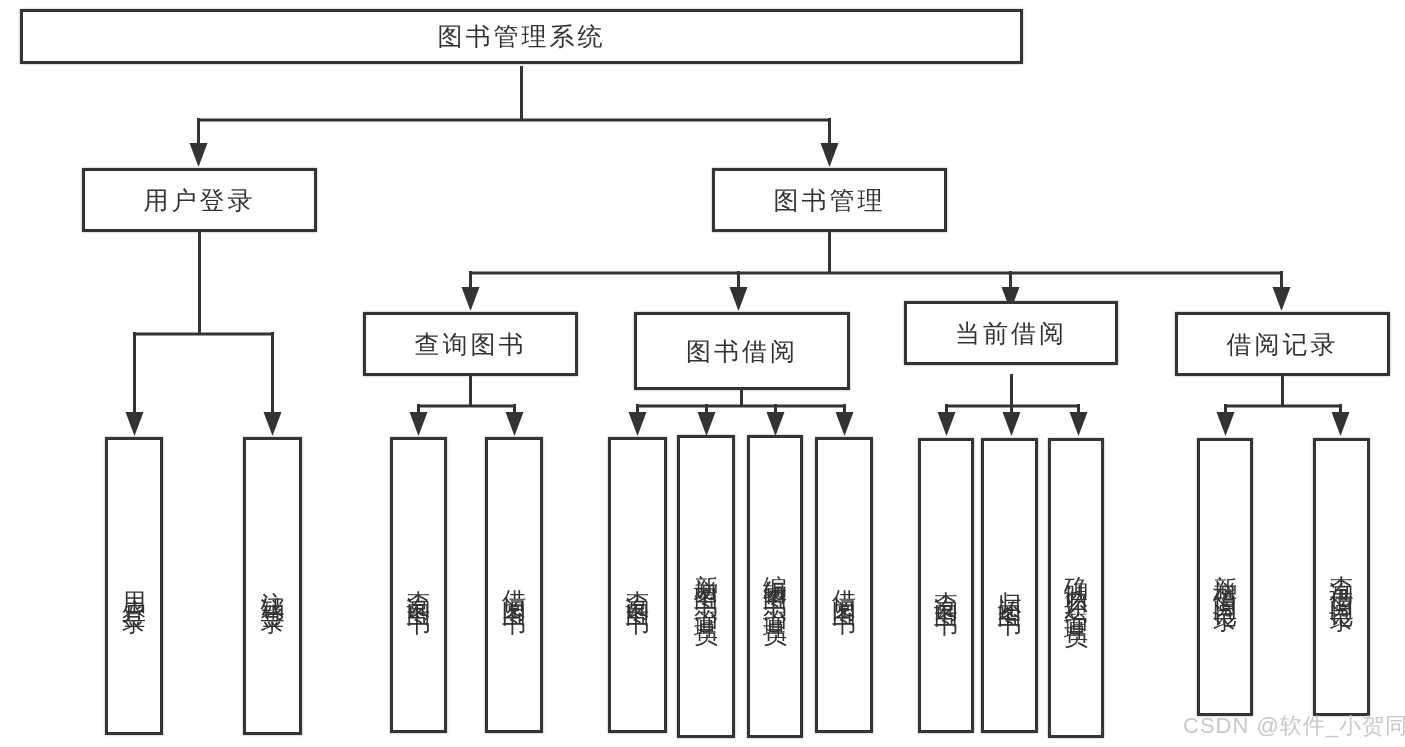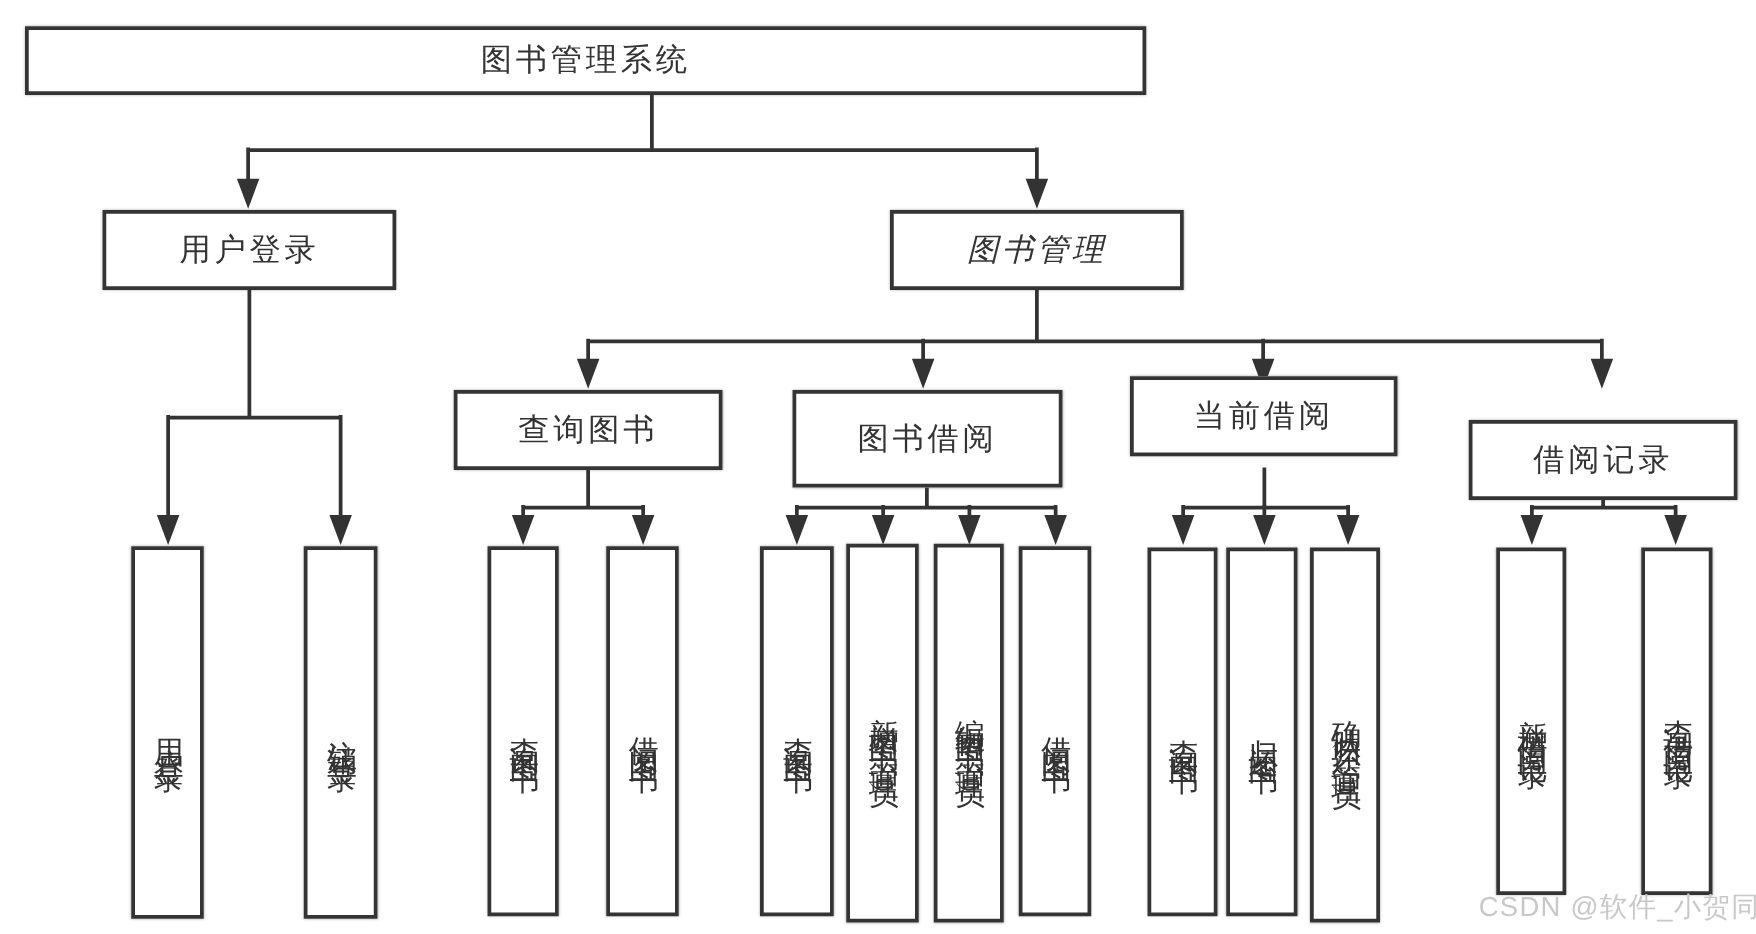--- a/index.html
+++ b/index.html
@@ -127,41 +127,41 @@
 
       <polygon points="937.5,412 955.5,412 946.5,436"></polygon>
       <polygon points="1002.5,412 1020.5,412 1011.5,436"></polygon>
       <polygon points="1069.5,412 1087.5,412 1078.5,436"></polygon>
 
       <polygon points="1216.5,412 1234.5,412 1225.5,436"></polygon>
       <polygon points="1331.5,412 1349.5,412 1340.5,436"></polygon>
     </g>
   </svg>
 
-  <div class="box" style="left:20px; top:21px; width:897px; height:55px;">
+  <div class="box" style="left:20px; top:9px; width:1003px; height:55px;">
     <span class="lbl">图书管理系统</span>
   </div>
 
   <div class="box" style="left:82px; top:168px; width:235px; height:64px;">
     <span class="lbl">用户登录</span>
   </div>
-  <div class="box" style="left:712px; top:168px; width:235px; height:64px;font-style:italic;">
+  <div class="box" style="left:712px; top:168px; width:235px; height:64px;">
     <span class="lbl">图书管理</span>
   </div>
 
   <div class="box" style="left:363px; top:312px; width:215px; height:64px;">
     <span class="lbl">查询图书</span>
   </div>
   <div class="box" style="left:634px; top:312px; width:216px; height:78px;">
     <span class="lbl">图书借阅</span>
   </div>
   <div class="box" style="left:904px; top:301px; width:214px; height:64px;">
     <span class="lbl">当前借阅</span>
   </div>
-  <div class="box" style="left:1175px; top:312px; width:215px; height:64px;margin-top:24px;">
+  <div class="box" style="left:1175px; top:312px; width:215px; height:64px;">
     <span class="lbl">借阅记录</span>
   </div>
 
   <div class="vbox" style="left:105px; top:437px; width:58px; height:298px;">
     <span class="lbl">用户登录</span>
   </div>
   <div class="vbox" style="left:243px; top:437px; width:59px; height:298px;">
     <span class="lbl">注销登录</span>
   </div>
 

